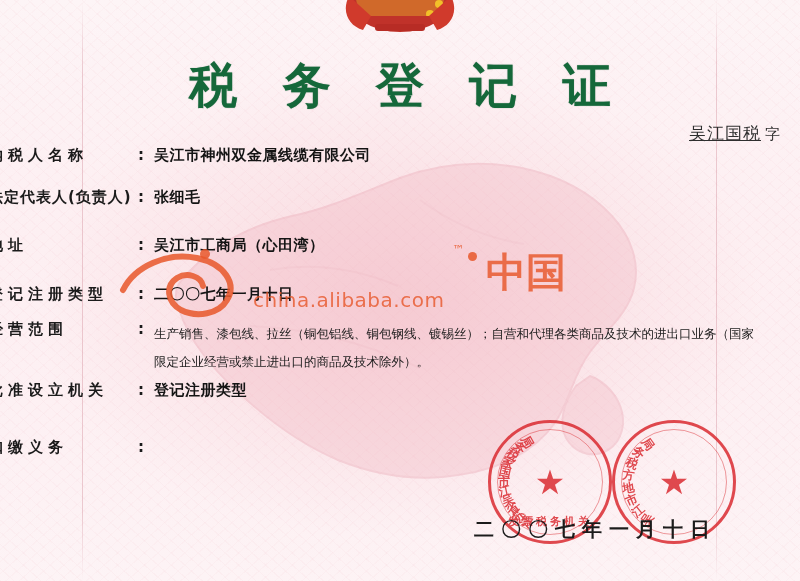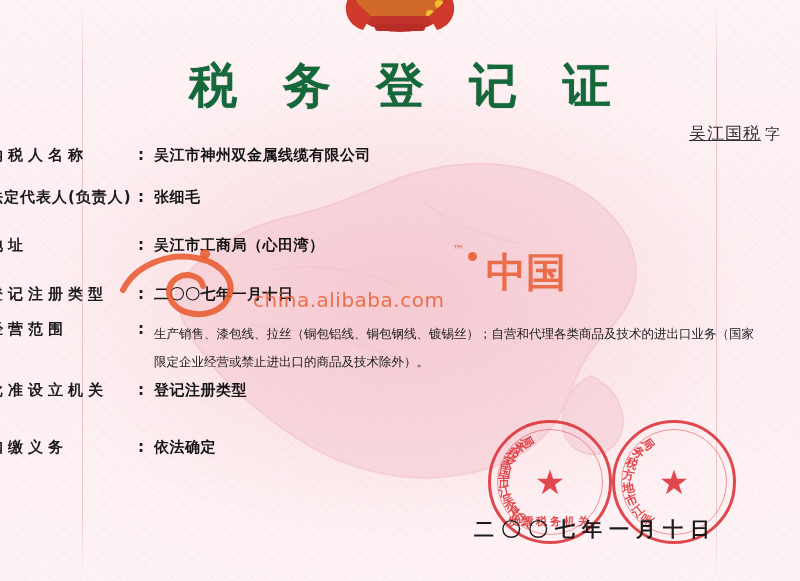--- a/index.html
+++ b/index.html
@@ -376,21 +376,20 @@
 
   <div class="row" id="row-approve">
     <div class="label">批准设立机关</div>
     <div class="colon">:</div>
     <div class="value">登记注册类型</div>
   </div>
 
   <div class="row" id="row-withhold">
     <div class="label">扣缴义务</div>
     <div class="colon">:</div>
-    <div class="value">依法确定</div>
   </div>
 
   <svg id="alibaba-wm" viewBox="0 0 520 95">
     <path d="M18,58 C30,34 62,20 92,26 C120,32 132,52 122,68 C114,82 92,86 76,78
              C62,70 60,54 72,46 C82,40 96,44 98,54" fill="none" stroke="#e8572a" stroke-width="6" stroke-linecap="round" opacity="0.85"></path>
     <circle cx="100" cy="22" r="5" fill="#e8572a" opacity="0.85"></circle>
   </svg>
   <div id="alibaba-tm">™</div>
   <div id="alibaba-dot"></div>
   <div id="alibaba-url">china.alibaba.com</div>

